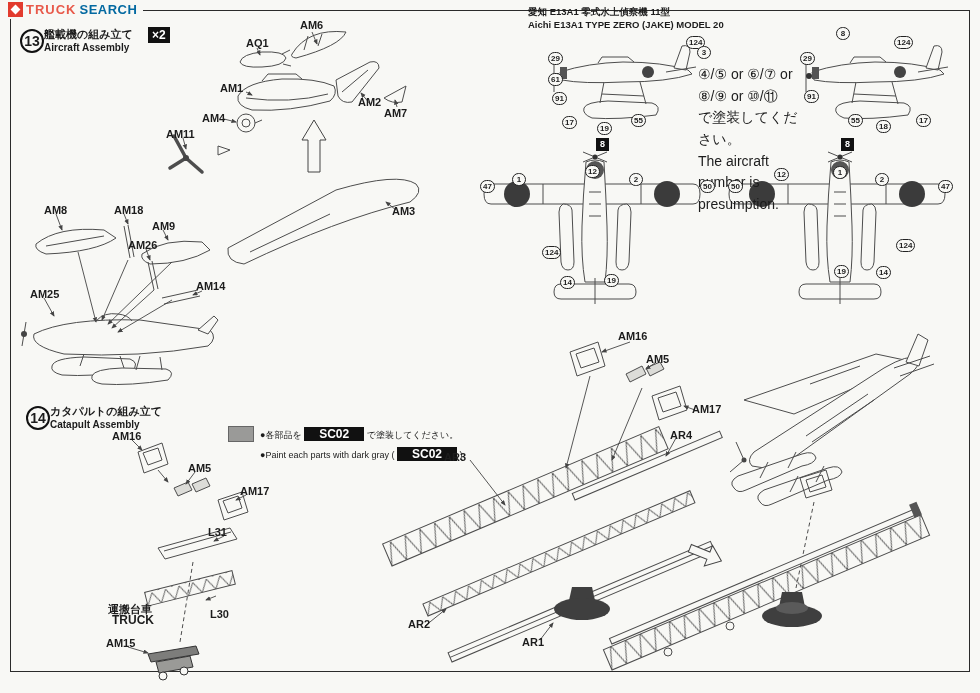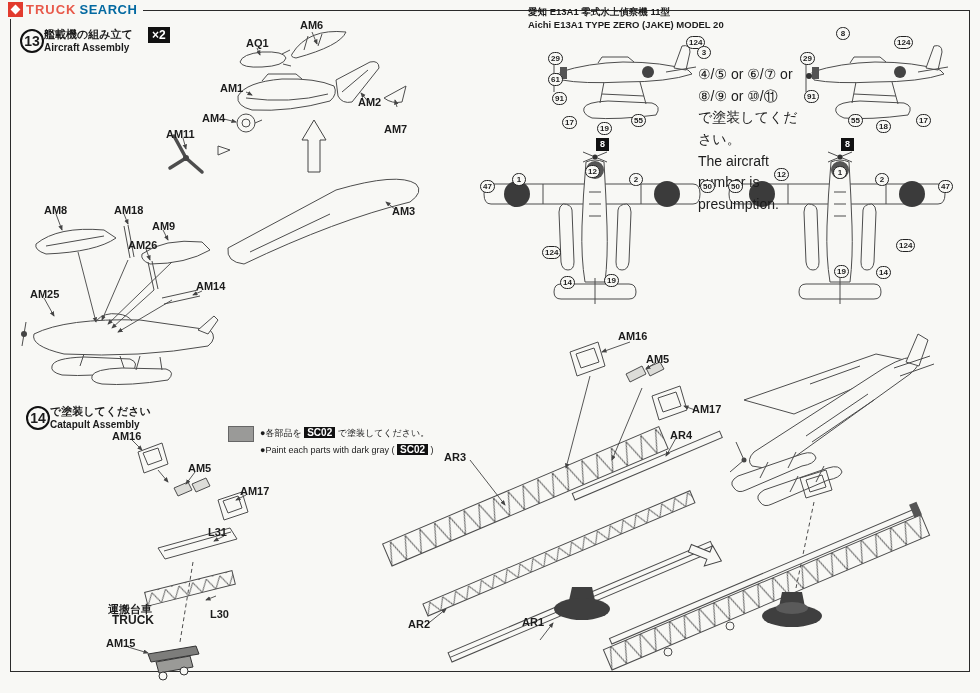--- a/index.html
+++ b/index.html
@@ -28,21 +28,21 @@
   
   .co{position:absolute;z-index:4;min-width:14px;height:13px;padding:0 2px;border:1px solid #222;border-radius:8px;background:#f8f8f5;font-size:8px;font-weight:bold;line-height:11px;text-align:center}
   .sq{position:absolute;z-index:4;min-width:13px;height:13px;background:#111;color:#fff;font-size:9px;font-weight:bold;text-align:center;line-height:13px;padding:0 1px}
   
   .air-title{font-size:9.5px;font-weight:bold;line-height:1.35}
   .decal{font-size:14px;line-height:1.55;z-index:3}
   
   .paint-note{position:absolute;z-index:3;display:flex;gap:6px;align-items:flex-start}
   .swatch{width:26px;height:16px;background:#9a9a98;border:1px solid #666;flex:0 0 auto;margin-top:2px}
   .paint-lines{font-size:9px;line-height:1.7}
-  .code{background:#111;color:#fff;padding:0 3px;font-size:10px;font-weight:bold}
+  .code{background:#111;color:#fff;padding:0 15px;font-size:12px;font-weight:bold}
   .cat-title .jp{font-size:10.5px}
   .cat-title .en{font-size:9px}
   .pagenum{position:absolute;z-index:3;left:0;right:0;text-align:center;font-size:10px;letter-spacing:1px}
 </style>
 </head>
 <body>
 
 <div class="page">
   <div class="frame"></div>
 
@@ -278,21 +278,21 @@
       <span class="jp">艦載機の組み立て</span>
       <span class="en">Aircraft Assembly</span>
     </span>
   </div>
   <span class="x2" style="left:148px;top:27px">×2</span>
 
   <span class="lbl" style="left:300px;top:19px">AM6</span>
   <span class="lbl" style="left:246px;top:37px">AQ1</span>
   <span class="lbl" style="left:220px;top:82px">AM1</span>
   <span class="lbl" style="left:358px;top:96px">AM2</span>
-  <span class="lbl" style="left:384px;top:123px">AM7</span>
+  <span class="lbl" style="left:384px;top:107px">AM7</span>
   <span class="lbl" style="left:202px;top:112px">AM4</span>
   <span class="lbl" style="left:166px;top:128px">AM11</span>
   <span class="lbl" style="left:392px;top:205px">AM3</span>
   <span class="lbl" style="left:44px;top:204px">AM8</span>
   <span class="lbl" style="left:114px;top:204px">AM18</span>
   <span class="lbl" style="left:152px;top:220px">AM9</span>
   <span class="lbl" style="left:128px;top:239px">AM26</span>
   <span class="lbl" style="left:196px;top:280px">AM14</span>
   <span class="lbl" style="left:30px;top:288px">AM25</span>
 
@@ -338,21 +338,21 @@
   <span class="co" style="left:938px;top:180px">47</span>
   <span class="co" style="left:896px;top:239px">124</span>
   <span class="co" style="left:876px;top:266px">14</span>
   <span class="co" style="left:834px;top:265px">19</span>
   <span class="sq" style="left:596px;top:138px">8</span>
   <span class="sq" style="left:841px;top:138px">8</span>
 
   <div class="step-head" style="left:26px;top:404px">
     <span class="step-num">14</span>
     <span class="step-titles">
-      <span class="jp">で塗装してください</span>
+      <span class="jp">カタパルトの組み立て</span>
       <span class="en">Catapult Assembly</span>
     </span>
   </div>
 
   <div class="paint-note" style="left:228px;top:424px">
     <span class="swatch"></span>
     <div class="paint-lines">
       <div>
         <span>●各部品を</span>
         <span class="code">SC02</span>
@@ -375,15 +375,15 @@
   <span class="lbl" style="left:106px;top:637px">AM15</span>
   <span class="lbl lbl-sm" style="left:108px;top:602px;font-size:11px">運搬台車</span>
   <span class="lbl lbl-sm" style="left:112px;top:613px;font-size:12px">TRUCK</span>
 
   <span class="lbl" style="left:618px;top:330px">AM16</span>
   <span class="lbl" style="left:646px;top:353px">AM5</span>
   <span class="lbl" style="left:692px;top:403px">AM17</span>
   <span class="lbl" style="left:670px;top:429px">AR4</span>
   <span class="lbl" style="left:444px;top:451px">AR3</span>
   <span class="lbl" style="left:408px;top:618px">AR2</span>
-  <span class="lbl" style="left:522px;top:616px">AR1</span>
+  <span class="lbl" style="left:522px;top:636px">AR1</span>
 
 </div>
 
 </body></html>

